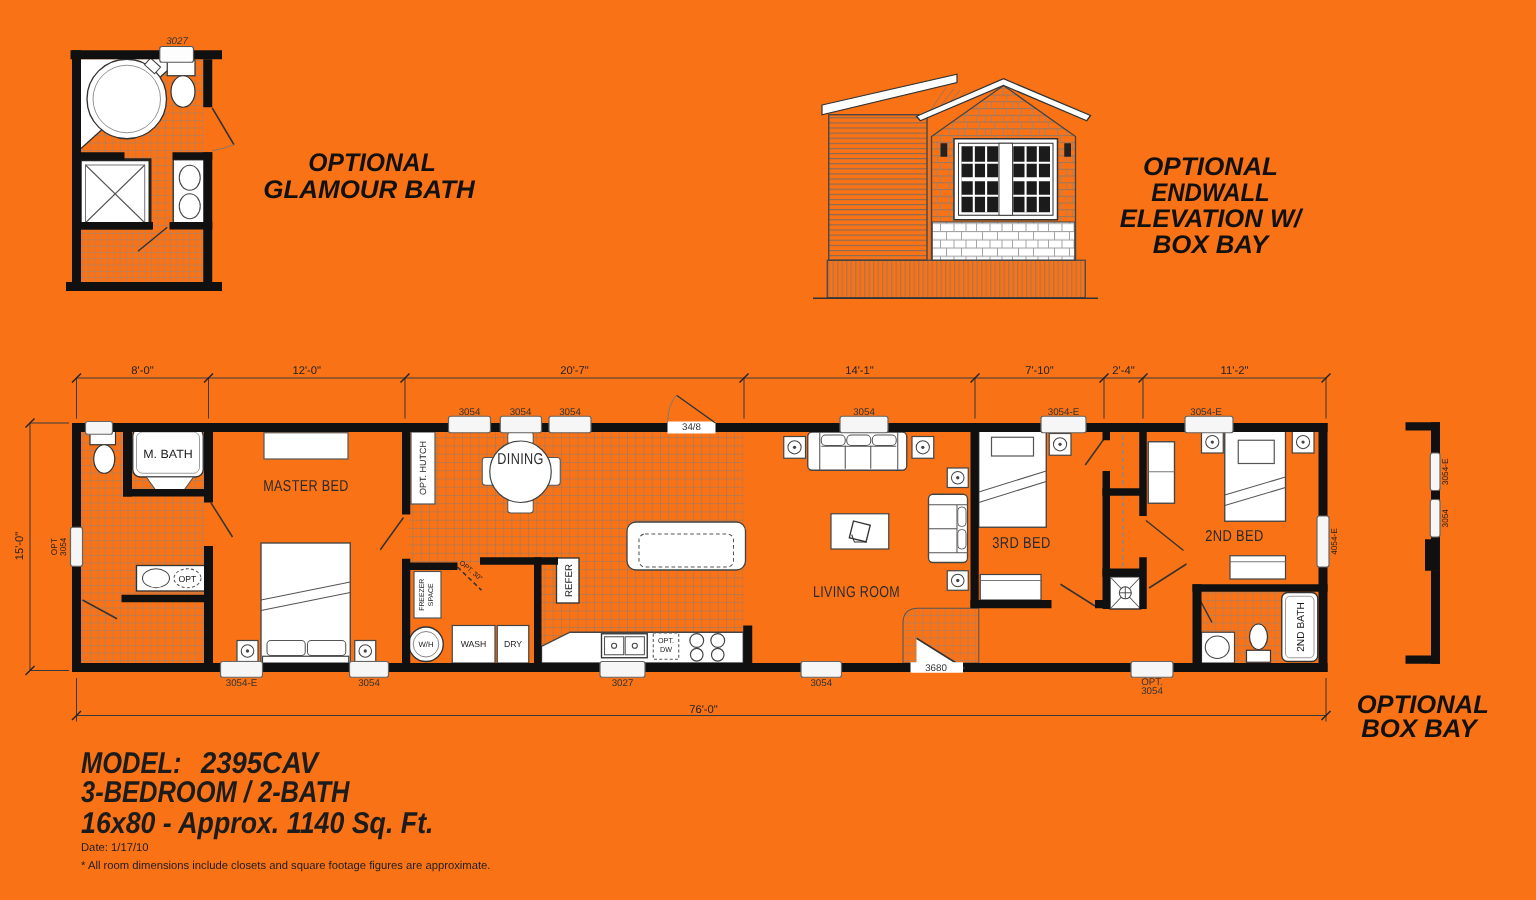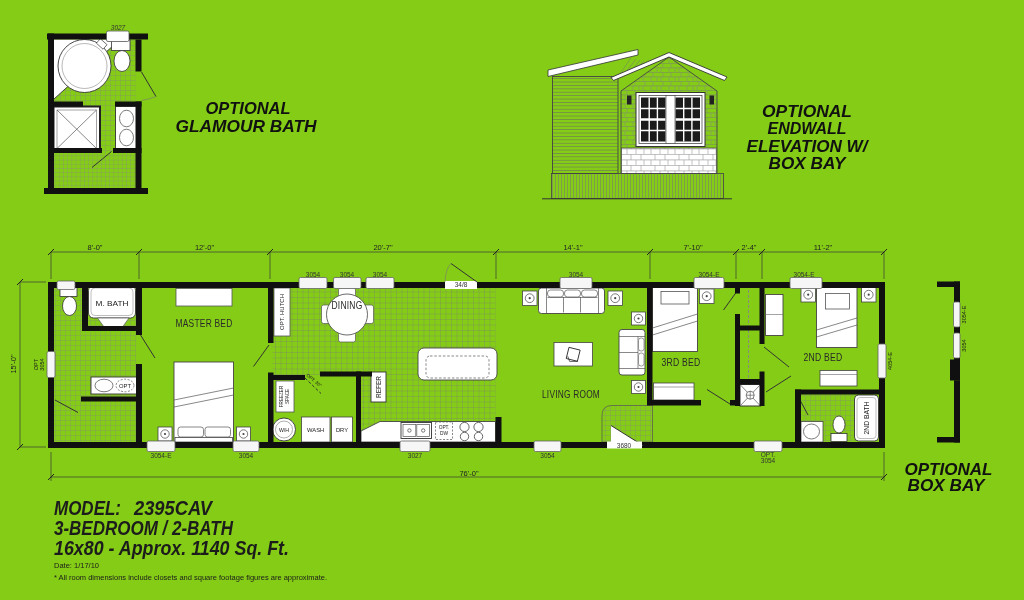--- a/index.html
+++ b/index.html
@@ -1,16 +1,16 @@
 <!DOCTYPE html>
 <html><head>
 <meta charset="utf-8">
 <style>
   html,body{margin:0;padding:0;background:#fff;}
-  #page{width:1024px;height:600px;position:relative;background:#84cc16;overflow:hidden;}
+  #page{width:1024px;height:600px;position:relative;background:#f97316;overflow:hidden;}
   svg{position:absolute;top:0;left:0;}
   text{font-family:"Liberation Sans", sans-serif;fill:#1c1c1c;}
   .lbl{font-size:6.5px;fill:#333;}
   .room{font-size:10.5px;letter-spacing:.3px;fill:#2a2a2a;}
   .dim{font-size:7.5px;fill:#222;}
   .big{font-size:17px;font-weight:bold;font-style:italic;fill:#111;}
 </style>
 </head>
 <body>
 <div id="page">

